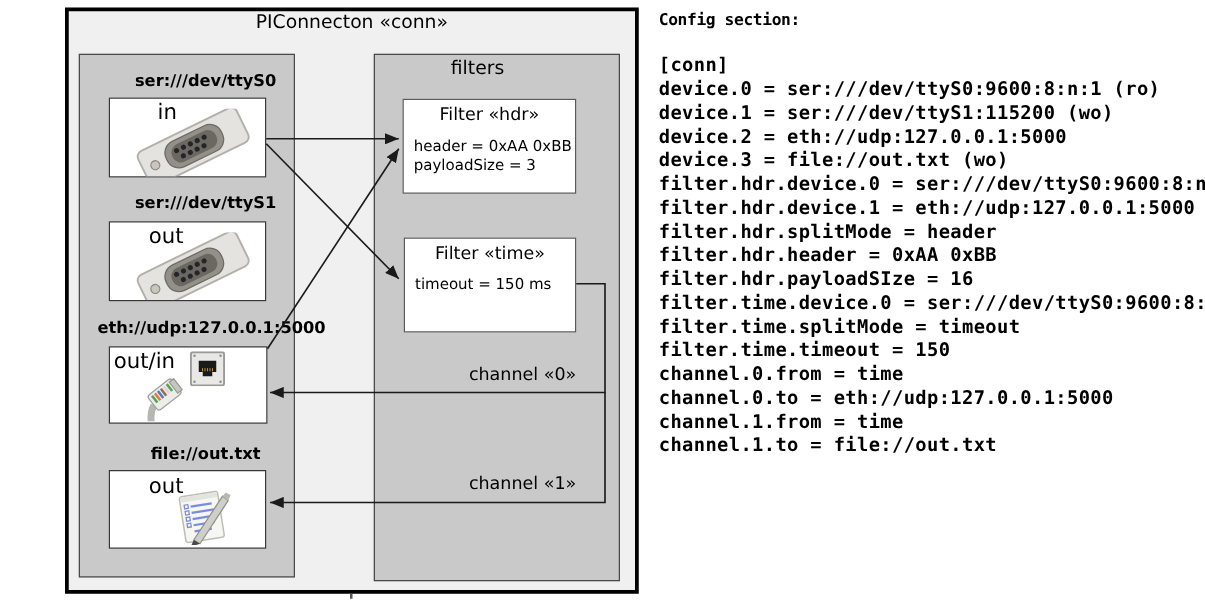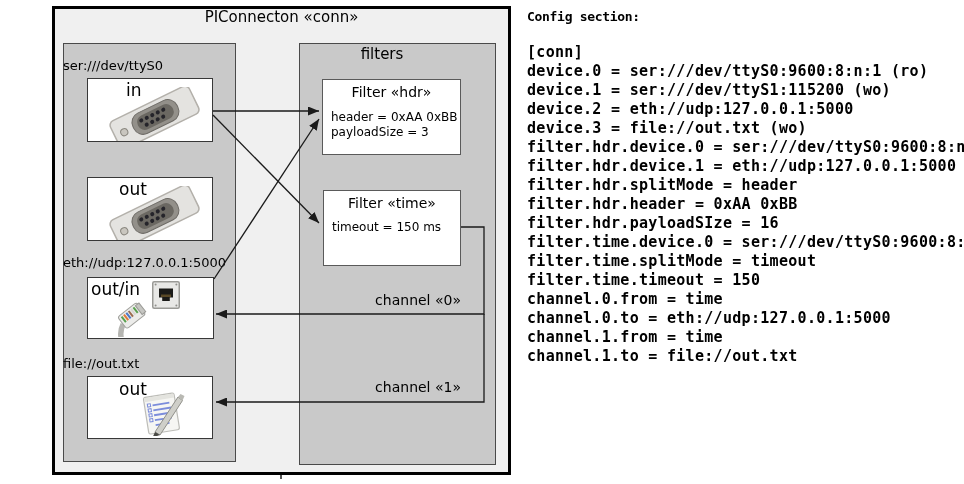--- a/index.html
+++ b/index.html
@@ -12,21 +12,21 @@
              border:3px solid #000;box-sizing:border-box;}
   .diagram-title{left:8px;top:8px;width:459px;text-align:center;font-size:15px;}
 
   
   .panel{background:#c9c9c9;border:1.5px solid #4a4a4a;box-sizing:border-box;}
   .devices-panel{left:19px;top:43px;width:173px;height:419px;}
   .filters-panel{left:255px;top:43px;width:197px;height:422px;}
   .filters-title{left:255px;top:45px;width:166px;text-align:center;font-size:15px;}
 
   
-  .dev-url{left:19px;width:173px;font-size:13px;}
+  .dev-url{left:34px;width:173px;text-align:center;font-size:13px;font-weight:bold;}
 
   
   .dev-box{background:#ffffff;border:1.5px solid #383838;box-sizing:border-box;text-align:right;}
   .port{position:absolute;font-size:17px;line-height:18px;}
 
   
   .filter-box{background:#ffffff;border:1.5px solid #5a5a5a;box-sizing:border-box;}
   .filter-title{text-align:center;margin-top:4px;font-size:14px;}
   .filter-props{position:absolute;left:8px;font-size:12px;line-height:15px;white-space:pre-line;}
 
@@ -48,20 +48,21 @@
 <div class="stage">
 
   <section class="abs outer-box"></section>
   <div class="abs diagram-title">PIConnecton «conn»</div>
 
   <div class="abs panel devices-panel"></div>
   <div class="abs panel filters-panel"></div>
   <div class="abs filters-title">filters</div>
 
   <div class="abs dev-url" style="top:58px">ser:///dev/ttyS0</div>
+  <div class="abs dev-url" style="top:155px">ser:///dev/ttyS1</div>
   <div class="abs dev-url" style="top:255px">eth://udp:127.0.0.1:5000</div>
   <div class="abs dev-url" style="top:356px">file://out.txt</div>
 
   <div class="abs dev-box" style="left:43px;top:78px;width:126px;height:64px">
     <span class="port" style="left:38px;top:2px">in</span>
     <svg class="abs" style="left:16px;top:8px" width="102" height="54" viewBox="0 0 100 52">
       <g transform="rotate(-26 50 28)">
         <rect x="6" y="14" width="86" height="30" rx="5" fill="#e4e3e0" stroke="#b3b0aa" stroke-width="1.5"></rect>
         <rect x="26" y="18" width="48" height="22" rx="10" fill="#93908a" stroke="#6e6b66"></rect>
         <rect x="31" y="21.5" width="38" height="15" rx="7" fill="#6b6862"></rect>

